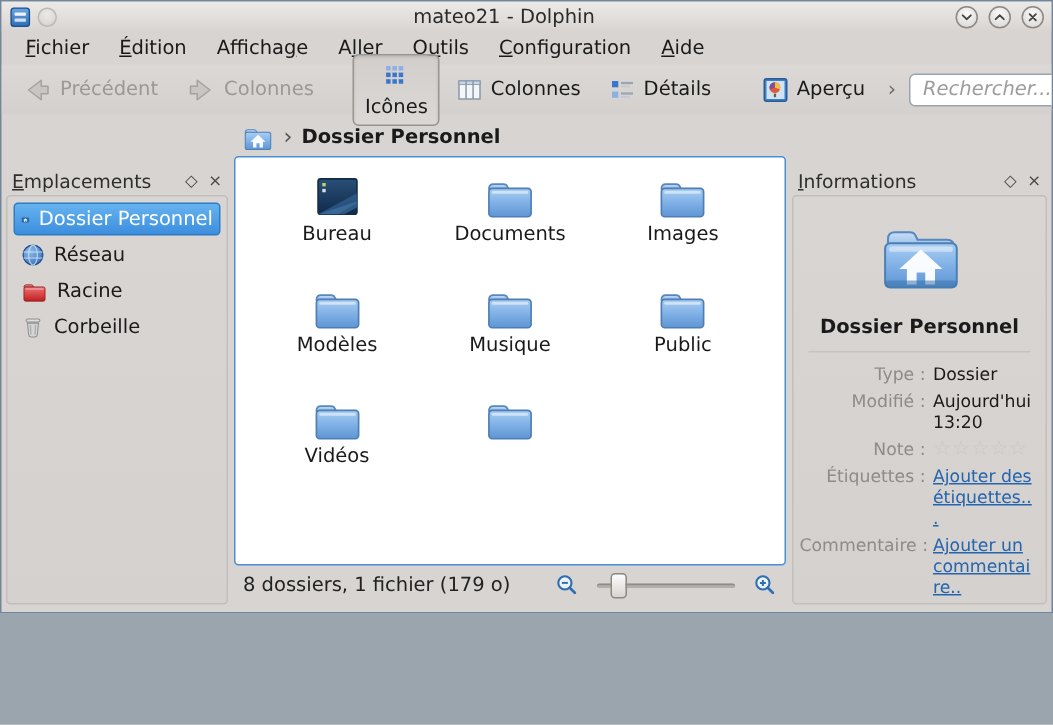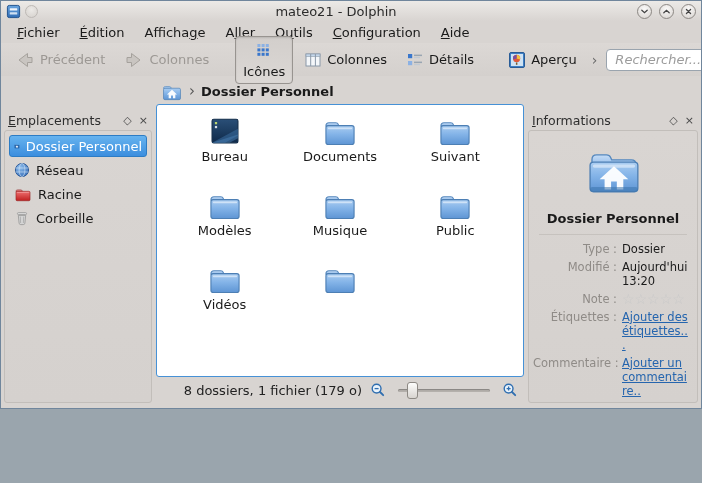--- a/index.html
+++ b/index.html
@@ -59,21 +59,21 @@
   .breadcrumb{height:26px;flex:0 0 26px;display:flex;align-items:center;gap:6px;padding:0 5px;}
   .crumb-sep{color:#555;font-size:15px;}
   .crumb-label{font-weight:bold;}
   .view{flex:1;background:#fff;border:1px solid #4691d6;border-radius:3px;
     overflow:hidden;min-height:0;}
   .grid{display:grid;grid-template-columns:repeat(3,1fr);grid-auto-rows:74px;
     padding:10px 10px 0 10px;}
   .cell{display:flex;flex-direction:column;align-items:center;gap:2px;}
   .cell .lbl{font-size:13px;line-height:1.25;text-align:center;max-width:84px;
     overflow-wrap:anywhere;}
-  .statusrow{height:26px;flex:0 0 26px;display:flex;align-items:center;padding:0 6px;gap:8px;text-align:right;}
+  .statusrow{height:26px;flex:0 0 26px;display:flex;align-items:center;padding:0 6px;gap:8px;}
   .statusrow .summary{flex:1;font-size:13px;color:#222;}
   .slider{position:relative;width:92px;height:17px;margin:0 4px;}
   .slider .track{position:absolute;left:0;right:0;top:7px;height:3px;border-radius:2px;
     background:#b4b0ac;box-shadow:inset 0 1px 1px rgba(0,0,0,.25);}
   .slider .handle{position:absolute;left:9px;top:0;width:11px;height:17px;border-radius:3px;
     border:1px solid #8d8984;background:linear-gradient(#fdfdfc,#d8d4d0);}
   
   .infopanel{width:170px;flex:0 0 170px;}
   .info-body{display:flex;flex-direction:column;align-items:center;padding-top:12px;overflow:hidden;}
   .info-name{font-weight:bold;font-size:13px;margin:14px 0 4px 0;text-align:center;}
@@ -301,21 +301,21 @@
             </svg>
             <span class="lbl">Documents</span>
           </div>
 
           <div class="cell">
             <svg viewBox="0 0 32 28" width="36" height="32">
               <path d="M3.5 9.5 c0-1.8 .9-2.8 2.7-2.8 h6 c1.2 0 1.9 .5 2.3 1.5 l.6 1.3 z" fill="url(#gFt)" stroke="#5688bd"></path>
               <rect x="3.5" y="9.2" width="25" height="16.8" rx="2" fill="url(#gF)" stroke="#4d7fb4"></rect>
               <rect x="5.2" y="10.8" width="21.6" height="1.6" rx=".8" fill="#fff" opacity=".5"></rect>
             </svg>
-            <span class="lbl">Suivant</span>
+            <span class="lbl">Images</span>
           </div>
 
           <div class="cell">
             <svg viewBox="0 0 32 28" width="36" height="32">
               <path d="M3.5 9.5 c0-1.8 .9-2.8 2.7-2.8 h6 c1.2 0 1.9 .5 2.3 1.5 l.6 1.3 z" fill="url(#gFt)" stroke="#5688bd"></path>
               <rect x="3.5" y="9.2" width="25" height="16.8" rx="2" fill="url(#gF)" stroke="#4d7fb4"></rect>
               <rect x="5.2" y="10.8" width="21.6" height="1.6" rx=".8" fill="#fff" opacity=".5"></rect>
             </svg>
             <span class="lbl">Modèles</span>
           </div>

